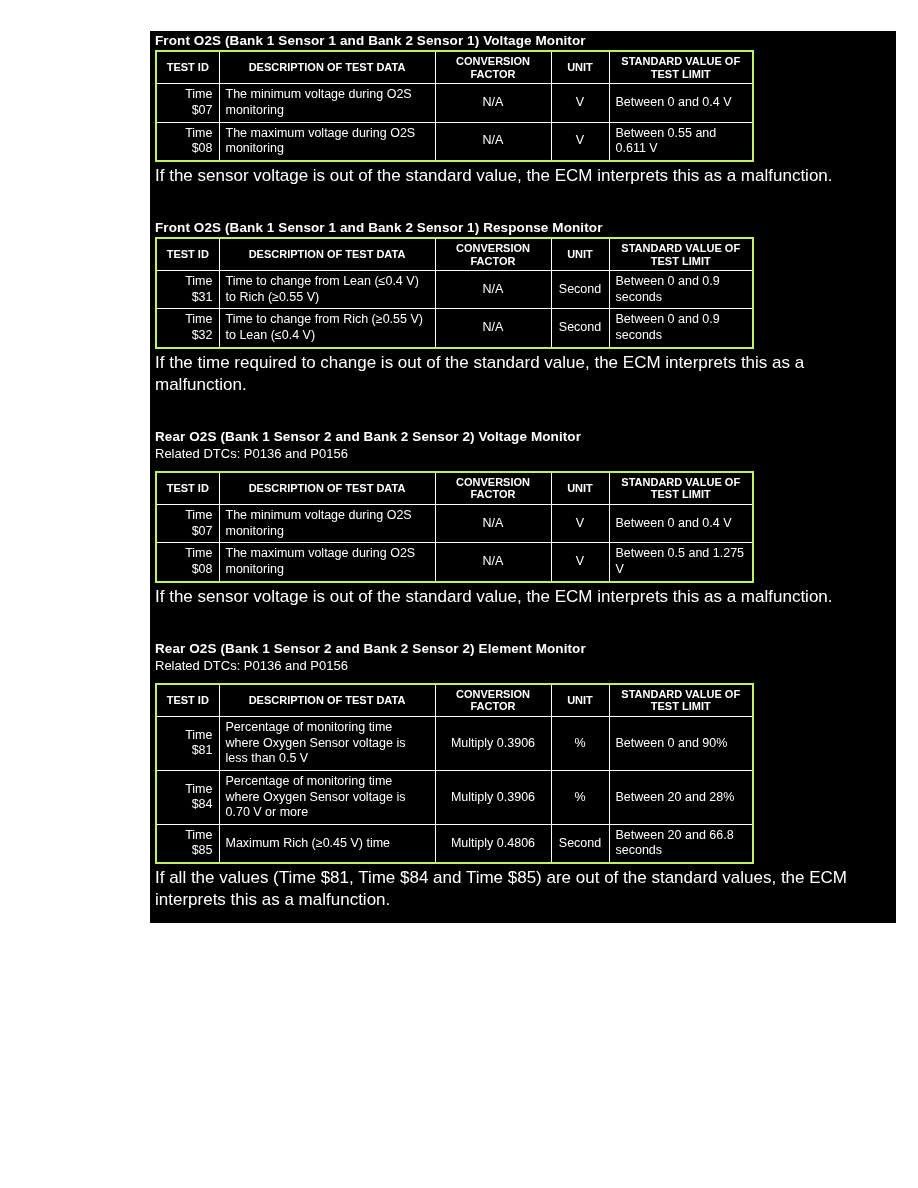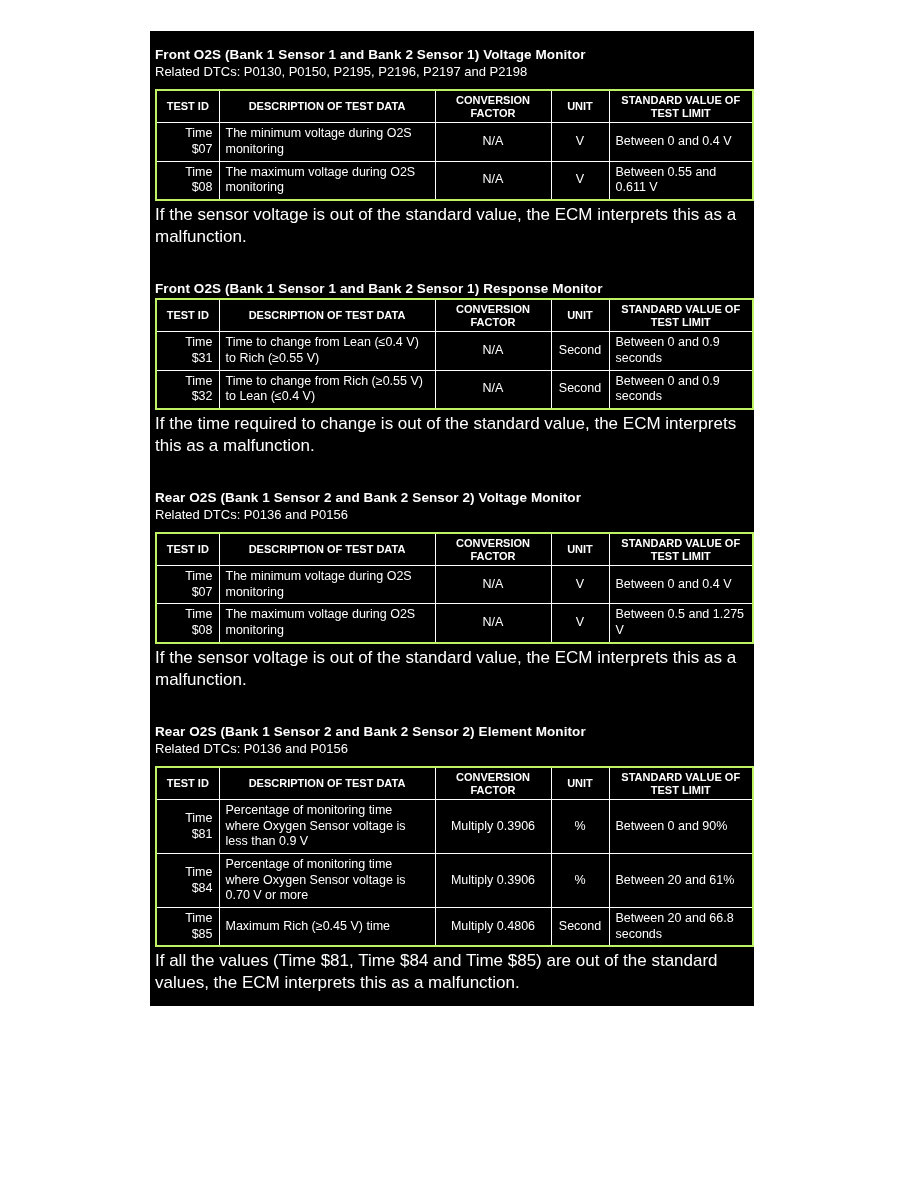--- a/index.html
+++ b/index.html
@@ -10,25 +10,25 @@
   body {
     width: 918px;
     height: 1188px;
     position: relative;
     font-family: "Liberation Sans", sans-serif;
   }
   .doc-panel {
     position: absolute;
     left: 150px;
     top: 31px;
-    width: 604px;
+    width: 746px;
     box-sizing: border-box;
     background: #000000;
     color: #ffffff;
-    padding: 16px 16px 12px 5px;
+    padding: 2px 16px 12px 5px;
   }
   .monitor-section { margin-bottom: 33px; }
   .monitor-section:last-child { margin-bottom: 0; }
   .sec-title {
     margin: 0 0 2px 0;
     font-size: 13.5px;
     font-weight: bold;
     letter-spacing: 0.1px;
   }
   .sec-dtcs {
@@ -75,21 +75,20 @@
     line-height: 1.3;
   }
 </style>
 </head>
 <body>
 
 <div class="doc-panel">
 
   <section class="monitor-section">
     <h2 class="sec-title">Front O2S (Bank 1 Sensor 1 and Bank 2 Sensor 1) Voltage Monitor</h2>
-    <p class="sec-dtcs">Related DTCs: P0130, P0150, P2195, P2196, P2197 and P2198</p>
     <table class="data-table">
       <colgroup>
         <col style="width:63px">
           <col style="width:216px">
           <col style="width:116px">
           <col style="width:58px">
           <col style="width:144px">
       </colgroup>
       <thead>
         <tr>
@@ -222,32 +221,32 @@
           <th>DESCRIPTION OF TEST DATA</th>
           <th>CONVERSION FACTOR</th>
           <th>UNIT</th>
           <th>STANDARD VALUE OF TEST LIMIT</th>
         </tr>
       </thead>
       <tbody>
         <tr>
           <td class="c-testid">Time
 $81</td>
-          <td class="c-desc">Percentage of monitoring time where Oxygen Sensor voltage is less than 0.9 V</td>
+          <td class="c-desc">Percentage of monitoring time where Oxygen Sensor voltage is less than 0.5 V</td>
           <td class="c-conv">Multiply 0.3906</td>
           <td class="c-unit">%</td>
           <td class="c-std">Between 0 and 90%</td>
         </tr>
         <tr>
           <td class="c-testid">Time
 $84</td>
           <td class="c-desc">Percentage of monitoring time where Oxygen Sensor voltage is 0.70 V or more</td>
           <td class="c-conv">Multiply 0.3906</td>
           <td class="c-unit">%</td>
-          <td class="c-std">Between 20 and 61%</td>
+          <td class="c-std">Between 20 and 28%</td>
         </tr>
         <tr>
           <td class="c-testid">Time
 $85</td>
           <td class="c-desc">Maximum Rich (≥0.45 V) time</td>
           <td class="c-conv">Multiply 0.4806</td>
           <td class="c-unit">Second</td>
           <td class="c-std">Between 20 and 66.8 seconds</td>
         </tr>
       </tbody>

